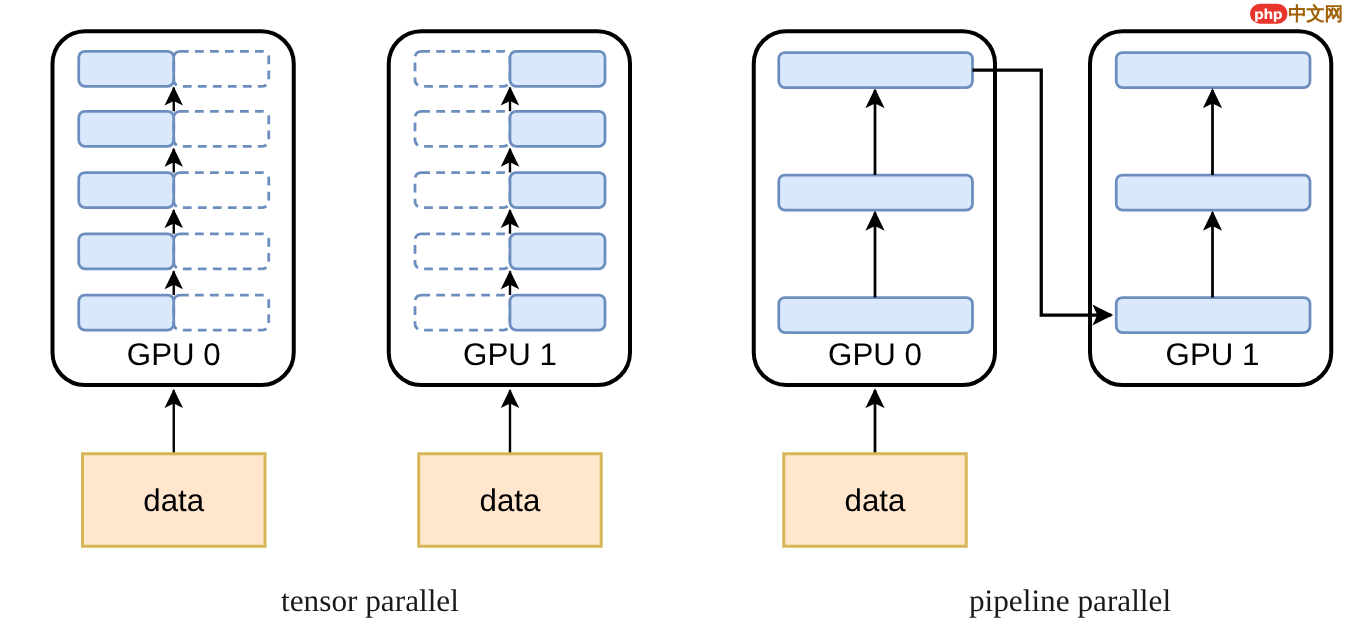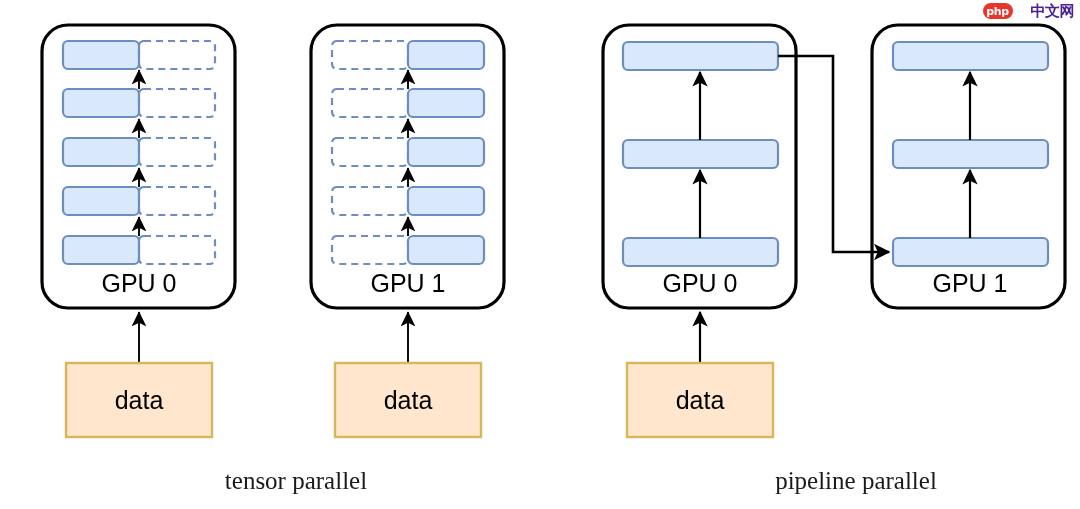--- a/index.html
+++ b/index.html
@@ -76,40 +76,40 @@
     fill: #1a1a1a;
     text-anchor: middle;
   }
   
   .watermark {
     position: absolute;
     top: 2px;
     right: 6px;
     display: flex;
     align-items: center;
-    gap: 18px;
+    gap: 1px;
     height: 18px;
   }
   .wm-php {
     display: inline-flex;
     align-items: center;
     justify-content: center;
     width: 30px;
     height: 16px;
     border-radius: 8px;
     background: #e8342a;
     color: #ffffff;
     font-family: "DejaVu Sans", sans-serif;
     font-size: 11px;
     font-weight: bold;
     letter-spacing: -0.3px;
     line-height: 1;
   }
   .wm-cn {
-    color: #4c1d95;
+    color: #a16207;
     font-family: "DejaVu Sans", sans-serif;
     font-size: 15px;
     font-weight: bold;
     line-height: 1;
     letter-spacing: -0.5px;
   }
 </style>
 </head>
 <body>
 

